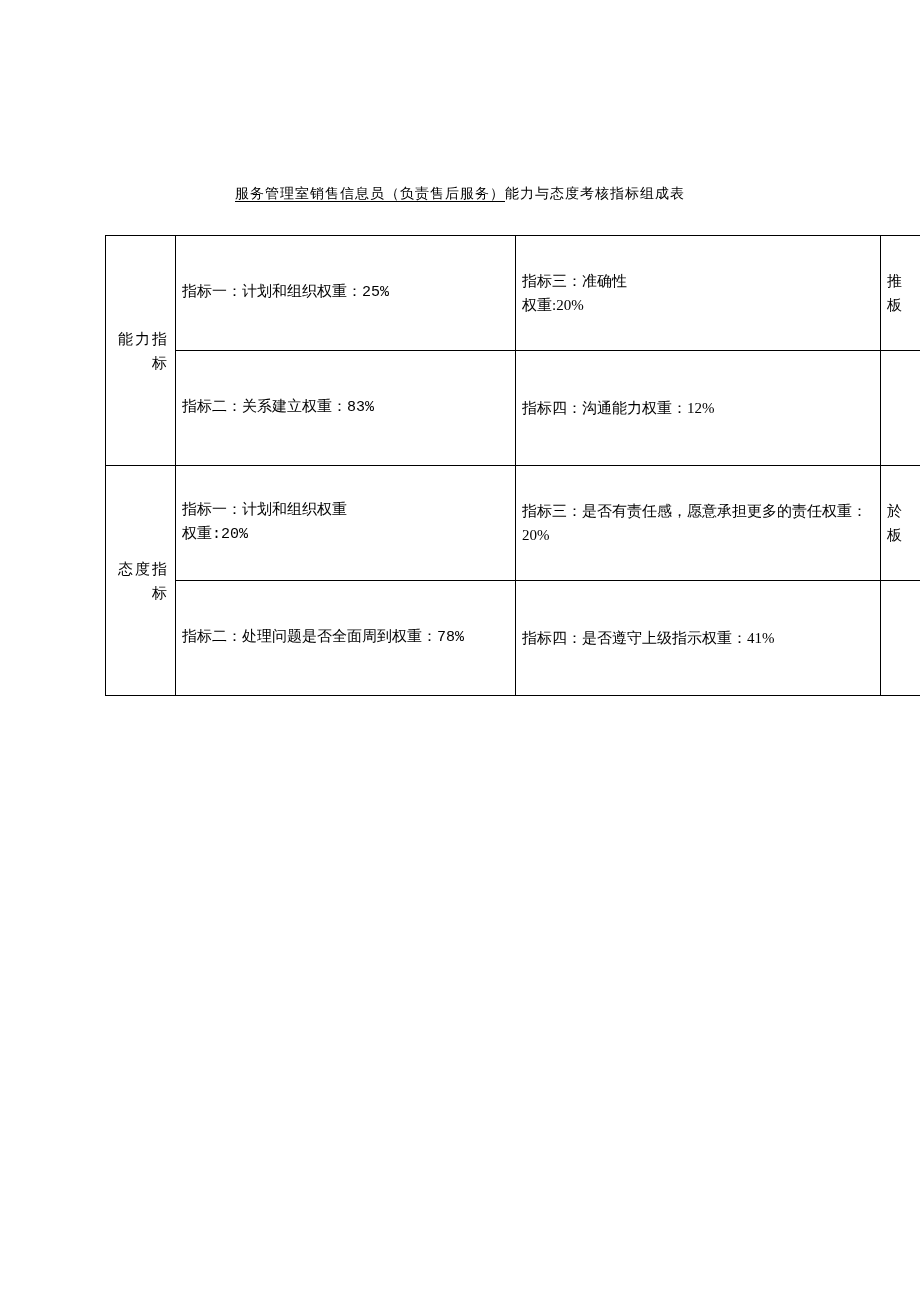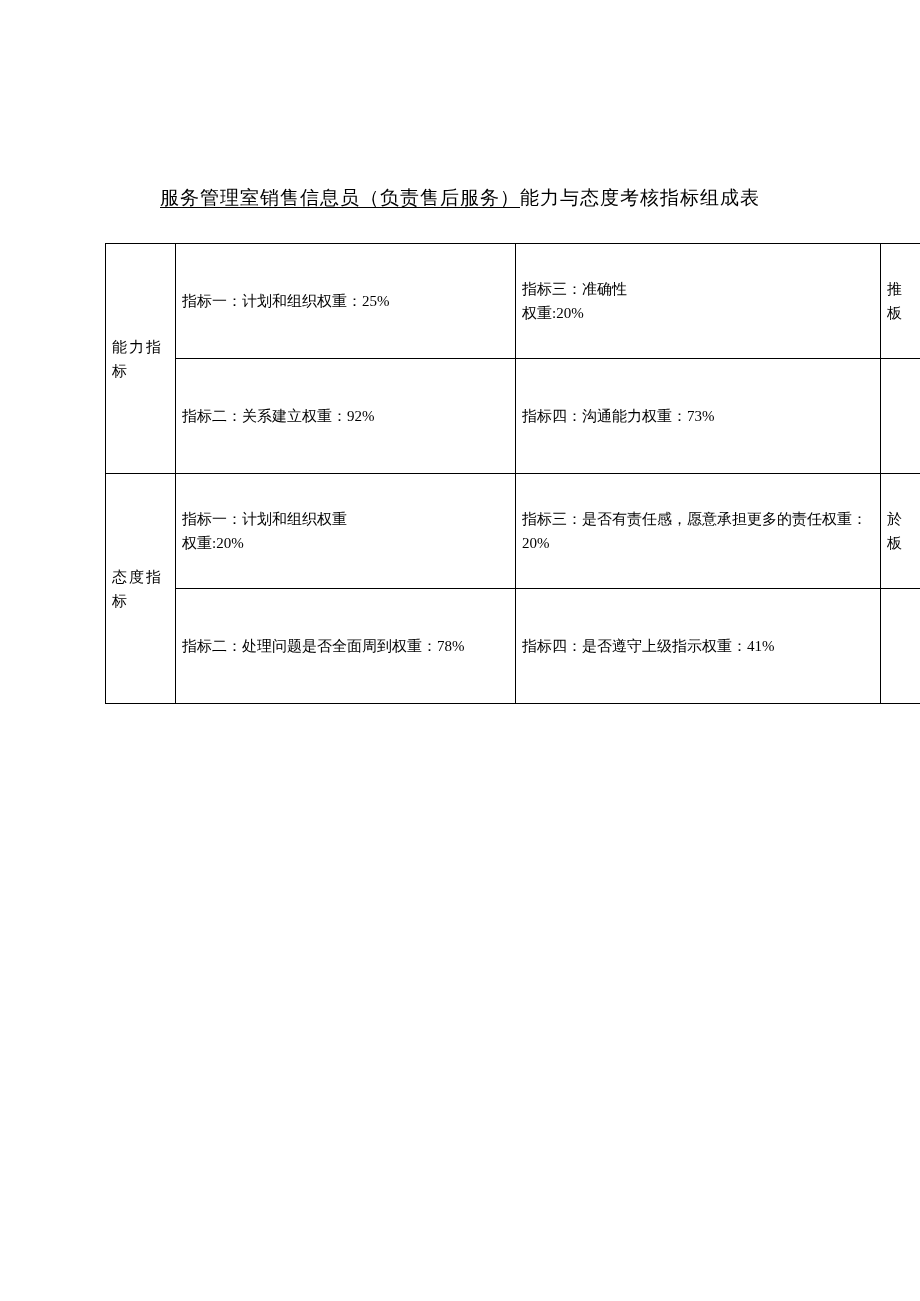--- a/index.html
+++ b/index.html
@@ -9,21 +9,21 @@
     }
     body {
       font-family: "SimSun", "宋体", serif;
       background: #ffffff;
       width: 920px;
       height: 1301px;
       position: relative;
     }
     .page-title {
       text-align: center;
-      font-size: 19px;
+      font-size: 14px;
       padding-top: 185px;
       padding-bottom: 32px;
       letter-spacing: 1px;
     }
     .page-title .underline {
       text-decoration: underline;
       text-underline-offset: 3px;
     }
     .main-table {
       border-collapse: collapse;
@@ -33,27 +33,28 @@
     }
     .main-table td {
       border: 1px solid #000;
       font-size: 15px;
       vertical-align: middle;
       padding: 4px 6px;
       line-height: 1.6;
     }
     .row-header {
       width: 70px;
-      text-align: left;
+      text-align: right;
       font-size: 17px;
       line-height: 1.8;
       letter-spacing: 2px;
     }
     .col-a {
       width: 340px;
+      font-family: Liberation Mono, monospace;
     }
     .col-b {
       width: 365px;
     }
     .col-c {
       width: 40px;
       border-right: none !important;
     }
     .cell-tall {
       height: 115px;
@@ -83,24 +84,24 @@
         <div>指标三：准确性</div>
         <div>权重:20%</div>
       </td>
       <td class="col-c cell-tall multiline">
         <div>推</div>
         <div>板</div>
       </td>
     </tr>
     <tr>
       <td class="col-a cell-tall">
-        <span>指标二：关系建立权重：92%</span>
+        <span>指标二：关系建立权重：83%</span>
       </td>
       <td class="col-b cell-tall">
-        <span>指标四：沟通能力权重：73%</span>
+        <span>指标四：沟通能力权重：12%</span>
       </td>
       <td class="col-c cell-tall">
         <span></span>
       </td>
     </tr>
 
     <tr>
       <td class="row-header" rowspan="2">
         <div>态度指标</div>
       </td>

